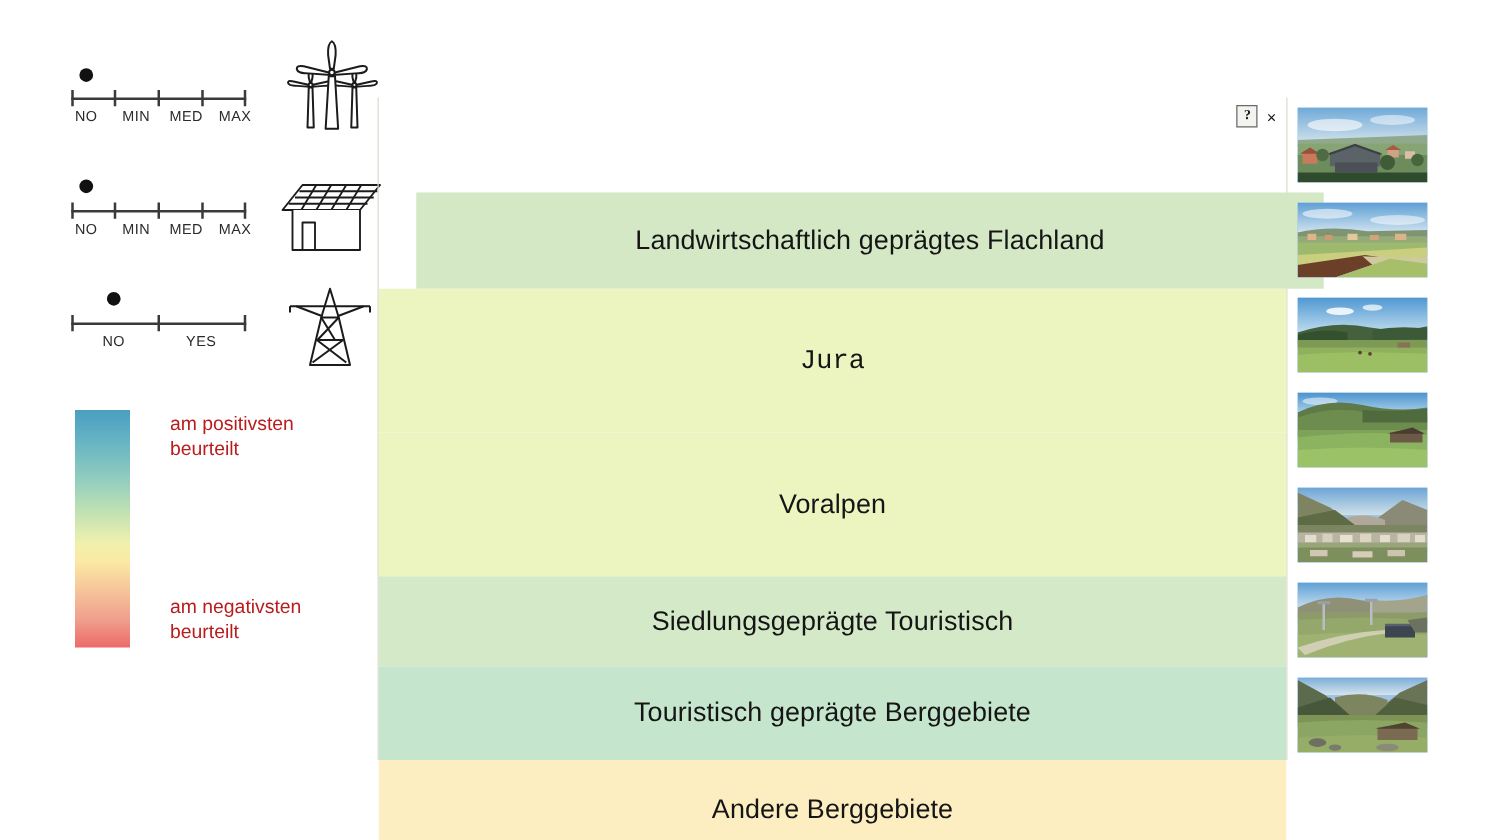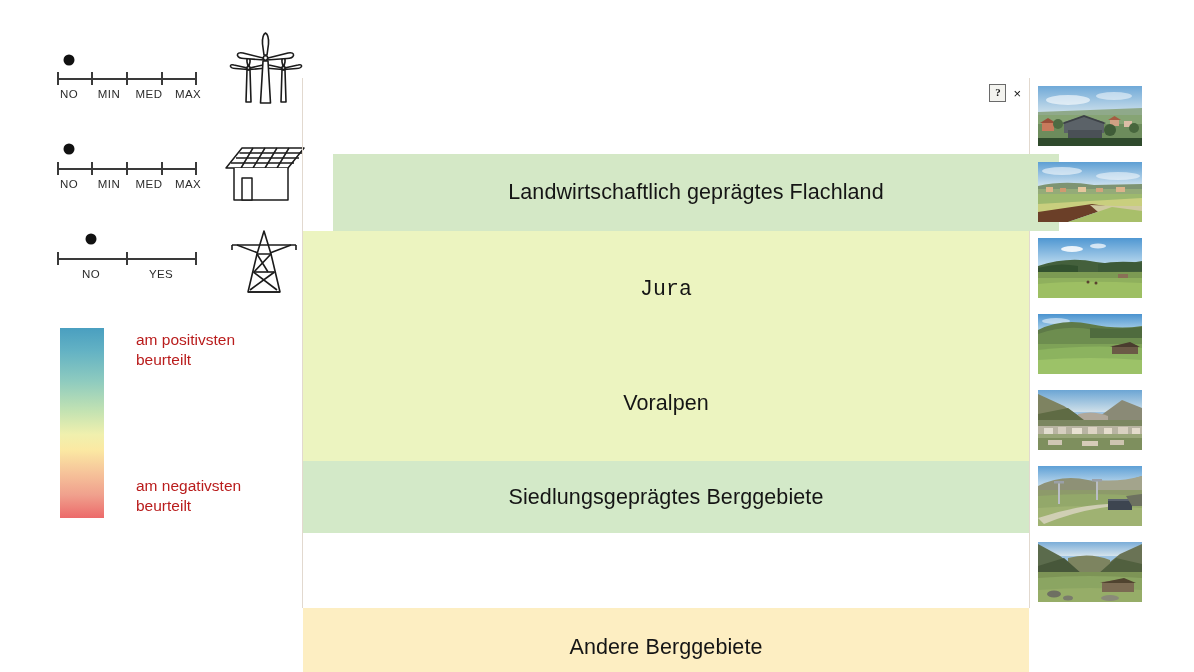--- a/index.html
+++ b/index.html
@@ -204,21 +204,24 @@
     <div class="band" style="top:76px;height:77px;background:#d4e8c6;margin-left:30px;">
       <span class="band-label">Landwirtschaftlich geprägtes Flachland</span>
     </div>
     <div class="band" style="top:153px;height:115px;background:#ecf4c0;font-family:Liberation Mono, monospace;">
       <span class="band-label">Jura</span>
     </div>
     <div class="band" style="top:268px;height:115px;background:#ecf4c0;">
       <span class="band-label">Voralpen</span>
     </div>
     <div class="band" style="top:383px;height:72px;background:#d3e9c8;">
-      <span class="band-label">Siedlungsgeprägtes Berggebiete</span>
+      <span class="band-label">Siedlungsgeprägte Touristisch</span>
+    </div>
+    <div class="band" style="top:455px;height:75px;background:#c6e5cd;">
+      <span class="band-label">Touristisch geprägte Berggebiete</span>
     </div>
     <div class="band" style="top:530px;height:78px;background:#fdeec2;">
       <span class="band-label">Andere Berggebiete</span>
     </div>
 
     <div class="panel-controls">
       <div class="help-btn">?</div>
       <div class="close-btn">×</div>
     </div>
   </div>

